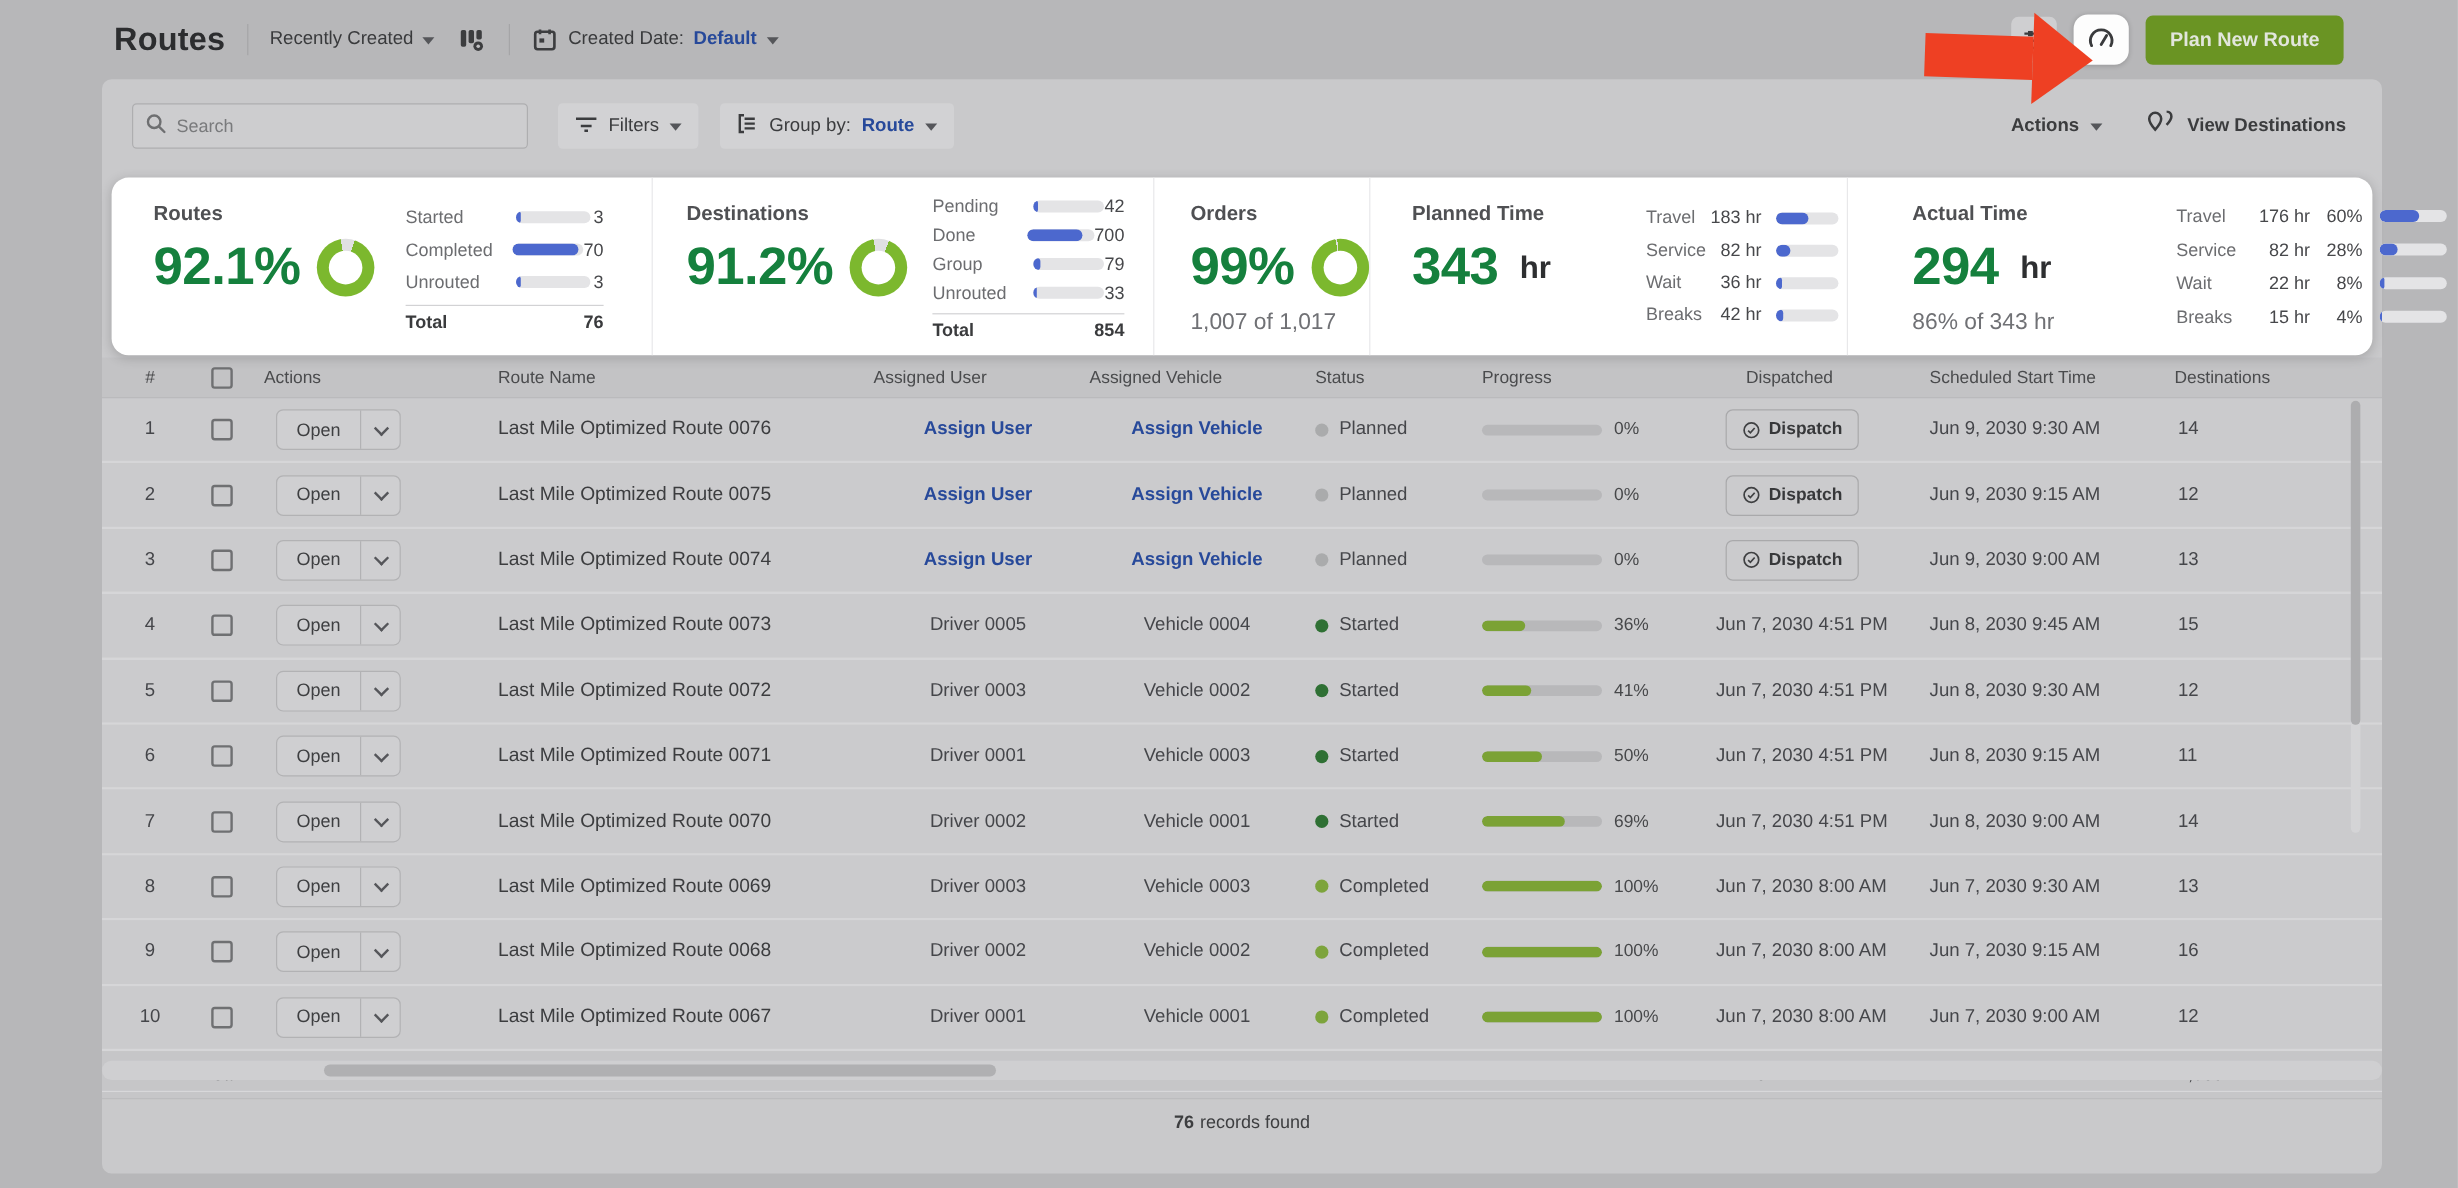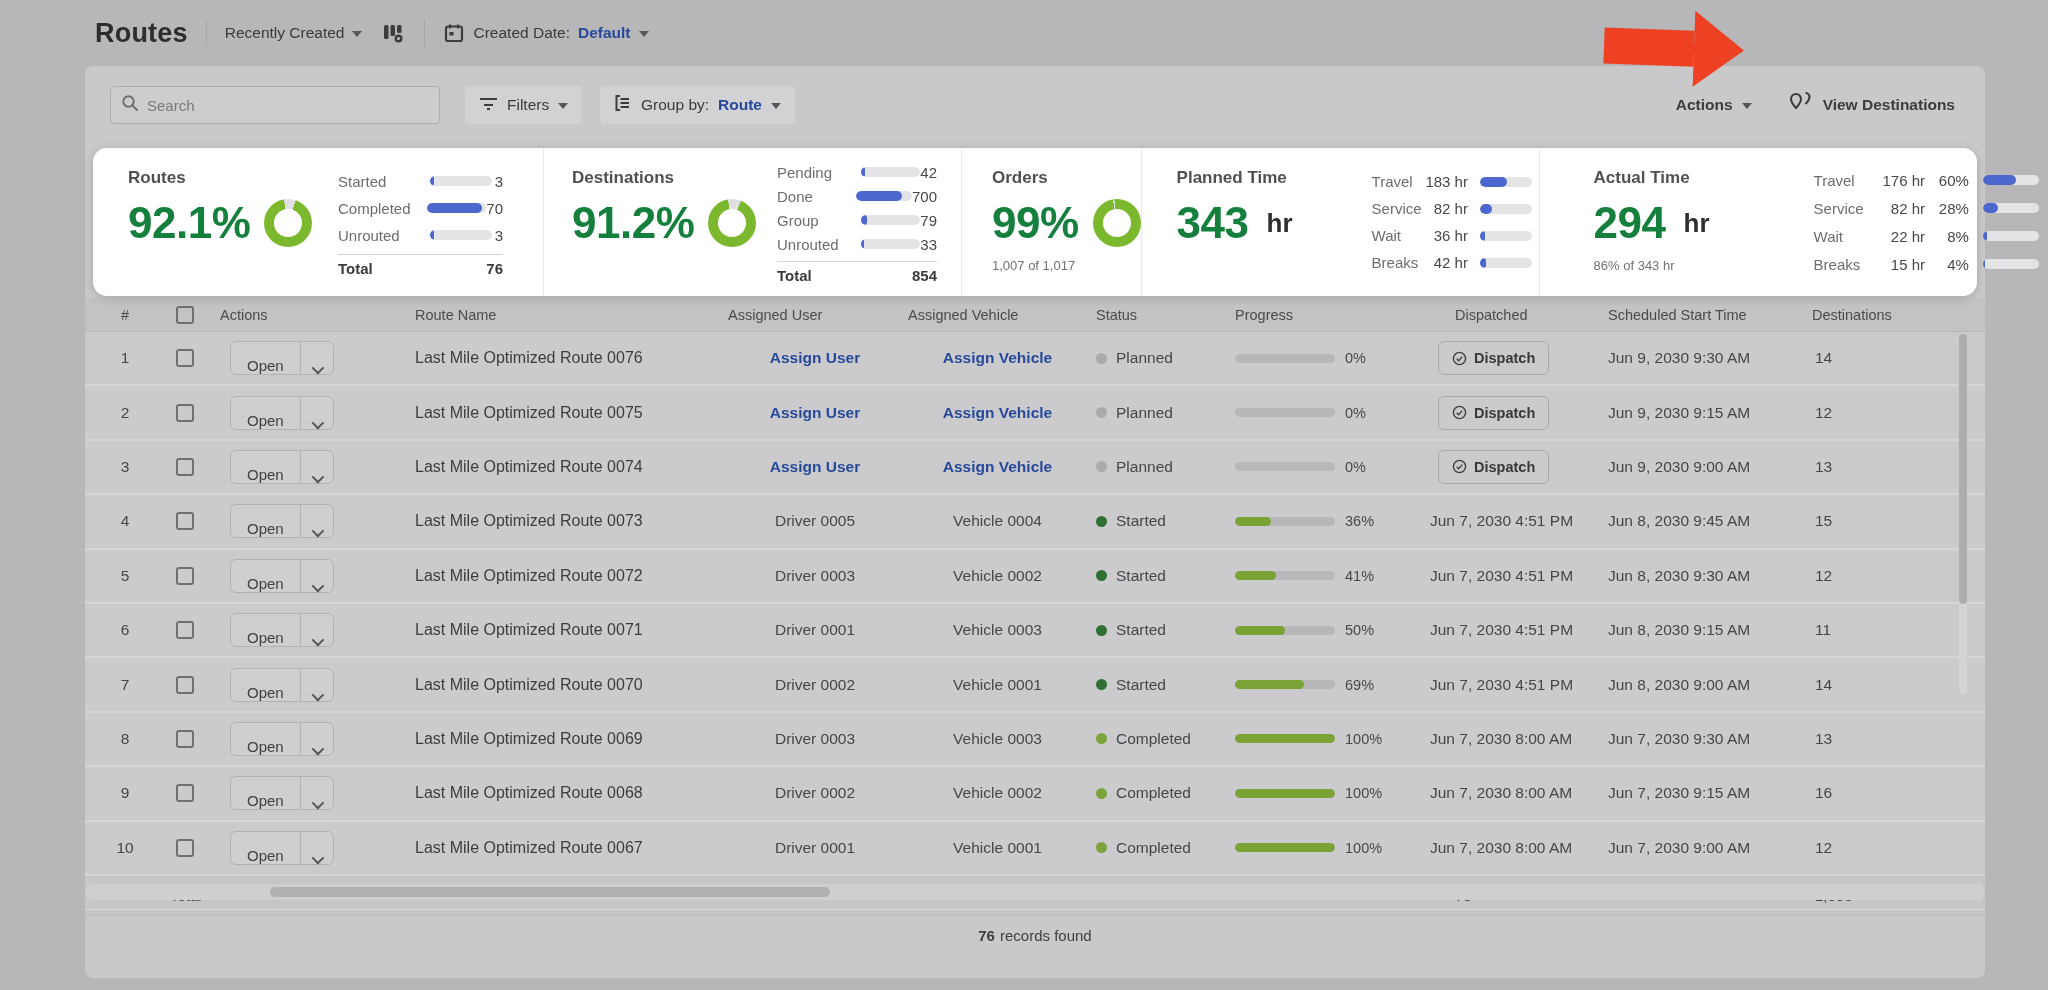--- a/index.html
+++ b/index.html
@@ -44,21 +44,21 @@
   
   .stats-panel { position:absolute; left:8px; top:82px; width:1884px; height:148px; background:#ffffff; border-radius:14px;
     box-shadow:0 2px 10px rgba(0,0,0,.18); display:flex; align-items:stretch; z-index:5; }
   .sec { display:flex; align-items:center; position:relative; }
   .sec + .sec { border-left:1px solid #e8e8ea; }
   .sec-left { display:flex; flex-direction:column; justify-content:flex-start; padding-top:20px; height:100%; }
   .sec-title { font-size:17px; font-weight:600; color:#4f5053; margin-bottom:10px; }
   .big-row { display:flex; align-items:center; gap:14px; }
   .big { font-size:44px; font-weight:600; color:#15803d; letter-spacing:-.5px; }
   .unit { font-size:26px; font-weight:600; color:#2e2f31; margin-left:4px; }
-  .subtitle { font-size:13px; color:#707175; margin-top:10px; }
+  .subtitle { font-size:19px; color:#707175; margin-top:10px; }
   .donut { width:48px; height:48px; border-radius:50%; position:relative; flex:0 0 auto; }
   .donut::after { content:""; position:absolute; left:10px; top:10px; width:28px; height:28px; border-radius:50%; background:#fff; }
   
   .legend { display:flex; flex-direction:column; justify-content:center; }
   .lg-row { display:flex; align-items:center; }
   .lg-label { color:#6c6d70; font-size:15px; }
   .lg-val { color:#47484b; font-size:15px; text-align:right; }
   .lg-bar { height:10px; border-radius:5px; background:#e4e4e6; overflow:hidden; position:relative; }
   .lg-fill { display:block; height:100%; border-radius:5px; background:var(--bar-blue); }
   .lg-total { display:flex; border-top:1px solid #d2d2d4; margin-top:5px; padding-top:5px; font-weight:700; color:#3a3b3d; font-size:15px; }
@@ -112,21 +112,21 @@
   .thead .c-status { display:block; padding-left:6px; }
   .c-progress { display:flex; align-items:center; gap:10px; }
   .c-disp { display:flex; justify-content:flex-start; padding-left:8px; }
   .c-sched { padding-left:8px; white-space:nowrap; }
   .c-dest { padding-left:15px; }
   .thead .c-dest { padding-left:12px; }
   .thead .c-disp { padding-left:45px; }
   .drow { height:54.4px; background:#cbcbcd; border-bottom:2px solid #d6d6d8; font-size:15.5px; color:#45464a; }
   .route-name { font-size:16px; color:#3c3d3f; }
   .link { color:var(--accent-link); font-weight:600; cursor:pointer; }
-  .open-btn { display:inline-flex; align-items:flex-end; height:34px; border:1px solid #b2b2b4; border-radius:6px; background:#cfcfd1;
+  .open-btn { display:inline-flex; align-items:center; height:34px; border:1px solid #b2b2b4; border-radius:6px; background:#cfcfd1;
     cursor:pointer; margin-left:10px; }
   .open-label { padding:0 16px; font-size:15px; color:#3e3f41; }
   .open-sep { width:1px; align-self:stretch; background:#b2b2b4; }
   .open-chev { width:32px; display:flex; justify-content:center; align-items:center; }
   .chev-sm { width:9px; height:9px; border-right:2px solid #55565a; border-bottom:2px solid #55565a; transform:rotate(45deg) translateY(-2px); }
   .dot { width:11px; height:11px; border-radius:50%; flex:0 0 auto; }
   .ptrack { width:100px; height:9px; border-radius:5px; background:#b8b8ba; overflow:hidden; }
   .pfill { display:block; height:100%; border-radius:5px; background:var(--progress-fill); }
   .ppct { font-size:14.5px; color:#47484a; }
   .dispatch-btn { display:inline-flex; align-items:center; gap:7px; height:34px; padding:0 13px; border:1.5px solid #a9a9ab;
@@ -172,20 +172,38 @@
           <line x1="7" y1="2.5" x2="7" y2="6.5" stroke="#3c3d3f" stroke-width="2.2"></line>
           <line x1="15" y1="2.5" x2="15" y2="6.5" stroke="#3c3d3f" stroke-width="2.2"></line>
           <rect x="6.5" y="10" width="4" height="3.5" fill="#3c3d3f"></rect>
         </svg>
       </span>
       <span>Created Date:</span>
       <span class="blue">Default</span>
       <span class="chev"></span>
     </div>
   </div>
+  <div class="topbar-right">
+    <span class="sliders-btn">
+      <svg width="22" height="22" viewBox="0 0 22 22">
+        <line x1="3" y1="6" x2="19" y2="6" stroke="#3a3b3d" stroke-width="2"></line>
+        <rect x="6" y="3.8" width="4" height="4.4" fill="#3a3b3d"></rect>
+        <line x1="3" y1="12" x2="19" y2="12" stroke="#3a3b3d" stroke-width="2"></line>
+        <rect x="12" y="9.8" width="4" height="4.4" fill="#3a3b3d"></rect>
+        <line x1="3" y1="18" x2="12" y2="18" stroke="#3a3b3d" stroke-width="2"></line>
+      </svg>
+    </span>
+    <span class="gauge-btn">
+      <svg width="26" height="26" viewBox="0 0 26 26">
+        <path d="M5 18 A 9 9 0 1 1 21 18" fill="none" stroke="#3a3b3d" stroke-width="2.4" stroke-linecap="round"></path>
+        <line x1="13" y1="17" x2="17.5" y2="9.5" stroke="#3a3b3d" stroke-width="2.4" stroke-linecap="round"></line>
+      </svg>
+    </span>
+    <button class="primary-btn">Plan New Route</button>
+  </div>
 </div>
 <div class="annot-arrow">
   <div class="body"></div>
     <div class="head"></div>
 </div>
 
 <div class="card">
 
   <div class="toolbar">
     <div class="search-box">

